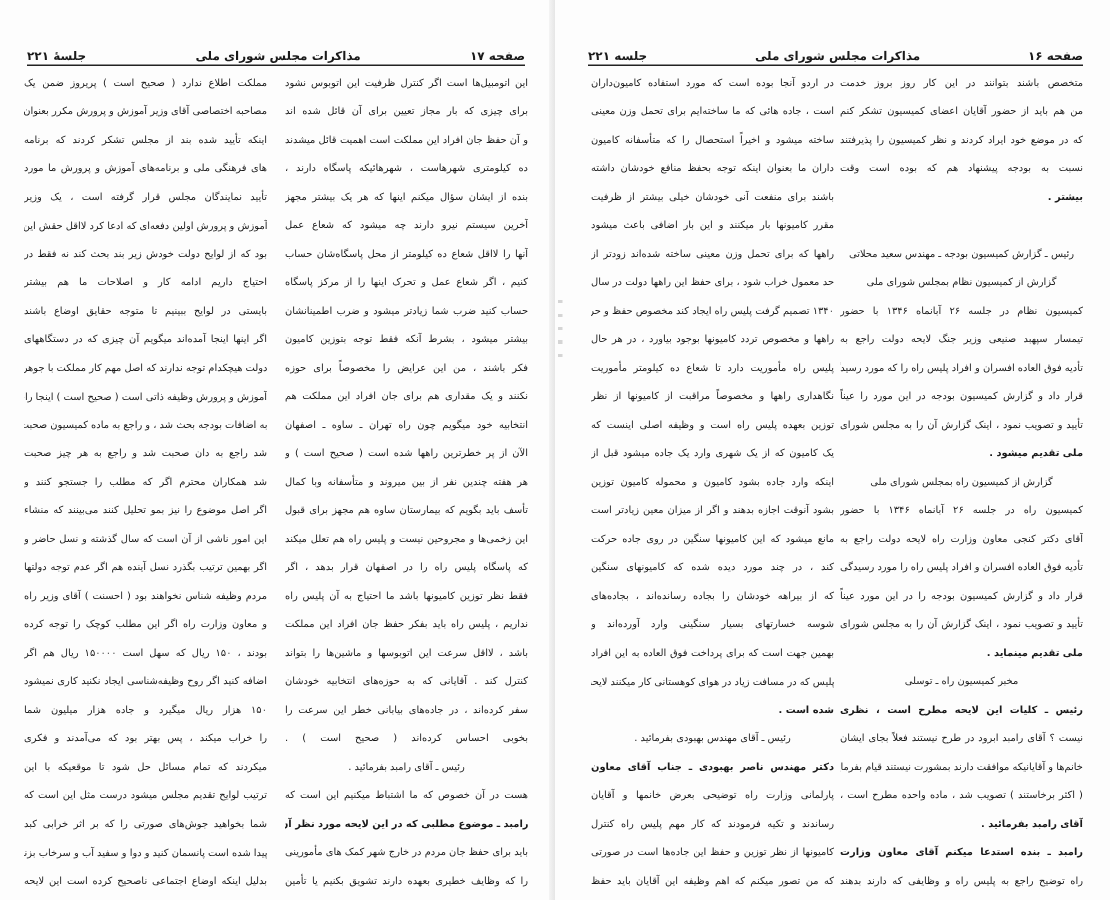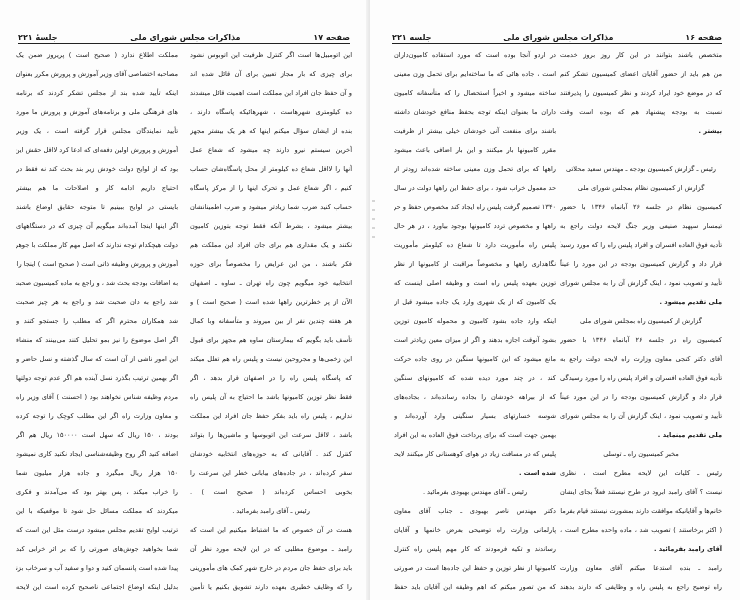--- a/index.html
+++ b/index.html
@@ -24,21 +24,21 @@
   }
   .left .header { left: 18px; width: 332px; }
   .right .header { left: 22px; width: 330px; }
   .col {
     position: absolute; top: 46px; width: 162px; direction: rtl;
     font-size: 6.6px; line-height: 19px; text-align: justify;
   }
   .line { white-space: nowrap; overflow: hidden; height: 19px; text-align: justify; text-align-last: justify; }
   .line.center { text-align-last: center; }
   .line.short { text-align: right; text-align-last: right; font-weight: bold; }
-  .line.bold { font-weight: normal; }
+  .line.bold { font-weight: bold; }
   .left .col.c-right { left: 190px; }
   .left .col.c-left { left: 16px; }
   .right .col.c-right { left: 190px; }
   .right .col.c-left { left: 24px; }
   .speckle {
     position: absolute; left: 2px; width: 3px; background: repeating-linear-gradient(#bbb 0 2px, transparent 2px 9px);
     opacity: 0.6;
   }
 </style>
 </head>
@@ -54,22 +54,22 @@
       <div class="line">این اتومبیل‌ها است اگر کنترل ظرفیت این اتوبوس نشود</div>
       <div class="line">برای چیزی که بار مجاز تعیین برای آن قائل شده اند</div>
       <div class="line">و آن حفظ جان افراد این مملکت است اهمیت قائل میشدند</div>
       <div class="line">ده کیلومتری شهرهاست ، شهرهائیکه پاسگاه دارند ،</div>
       <div class="line">بنده از ایشان سؤال میکنم اینها که هر یک بیشتر مجهز</div>
       <div class="line">آخرین سیستم نیرو دارند چه میشود که شعاع عمل</div>
       <div class="line">آنها را لااقل شعاع ده کیلومتر از محل پاسگاه‌شان حساب</div>
       <div class="line">کنیم ، اگر شعاع عمل و تحرک اینها را از مرکز پاسگاه</div>
       <div class="line">حساب کنید ضرب شما زیادتر میشود و ضرب اطمینانشان</div>
       <div class="line">بیشتر میشود ، بشرط آنکه فقط توجه بتوزین کامیون</div>
+      <div class="line">فکر باشند ، من این عرایض را مخصوصاً برای حوزه</div>
       <div class="line">نکنند و یک مقداری هم برای جان افراد این مملکت هم</div>
-      <div class="line">فکر باشند ، من این عرایض را مخصوصاً برای حوزه</div>
       <div class="line">انتخابیه خود میگویم چون راه تهران ـ ساوه ـ اصفهان</div>
       <div class="line">الآن از پر خطرترین راهها شده است ( صحیح است ) و</div>
       <div class="line">هر هفته چندین نفر از بین میروند و متأسفانه وبا کمال</div>
       <div class="line">تأسف باید بگویم که بیمارستان ساوه هم مجهز برای قبول</div>
       <div class="line">این زخمی‌ها و مجروحین نیست و پلیس راه هم تعلل میکند</div>
       <div class="line">که پاسگاه پلیس راه را در اصفهان قرار بدهد ، اگر</div>
       <div class="line">فقط نظر توزین کامیونها باشد ما احتیاج به آن پلیس راه</div>
       <div class="line">نداریم ، پلیس راه باید بفکر حفظ جان افراد این مملکت</div>
       <div class="line">باشد ، لااقل سرعت این اتوبوسها و ماشین‌ها را بتواند</div>
       <div class="line">کنترل کند . آقایانی که به حوزه‌های انتخابیه خودشان</div>
@@ -99,21 +99,21 @@
       <div class="line">شد همکاران محترم اگر که مطلب را جستجو کنند و</div>
       <div class="line">اگر اصل موضوع را نیز بمو تحلیل کنند می‌بینند که منشاء</div>
       <div class="line">این امور ناشی از آن است که سال گذشته و نسل حاضر و</div>
       <div class="line">اگر بهمین ترتیب بگذرد نسل آینده هم اگر عدم توجه دولتها</div>
       <div class="line">مردم وظیفه شناس نخواهند بود ( احسنت ) آقای وزیر راه</div>
       <div class="line">و معاون وزارت راه اگر این مطلب کوچک را توجه کرده</div>
       <div class="line">بودند ، ۱۵۰ ریال که سهل است ۱۵۰۰۰۰ ریال هم اگر</div>
       <div class="line">اضافه کنید اگر روح وظیفه‌شناسی ایجاد نکنید کاری نمیشود</div>
       <div class="line">۱۵۰ هزار ریال میگیرد و جاده هزار میلیون شما</div>
       <div class="line">را خراب میکند ، پس بهتر بود که می‌آمدند و فکری</div>
-      <div class="line">میکردند که مملکت مسائل حل شود تا موقعیکه با این</div>
+      <div class="line">میکردند که تمام مسائل حل شود تا موقعیکه با این</div>
       <div class="line">ترتیب لوایح تقدیم مجلس میشود درست مثل این است که</div>
       <div class="line">شما بخواهید جوش‌های صورتی را که بر اثر خرابی کبد</div>
       <div class="line">پیدا شده است پانسمان کنید و دوا و سفید آب و سرخاب بزنید</div>
       <div class="line">بدلیل اینکه اوضاع اجتماعی ناصحیح کرده است این لایحه</div>
       <div class="line">نمایندگان محترم ، روی عرض من توجه کنند و وضع جاده‌ای که</div>
     </div>
 </div>
 
 <div class="gutter"></div>
 

